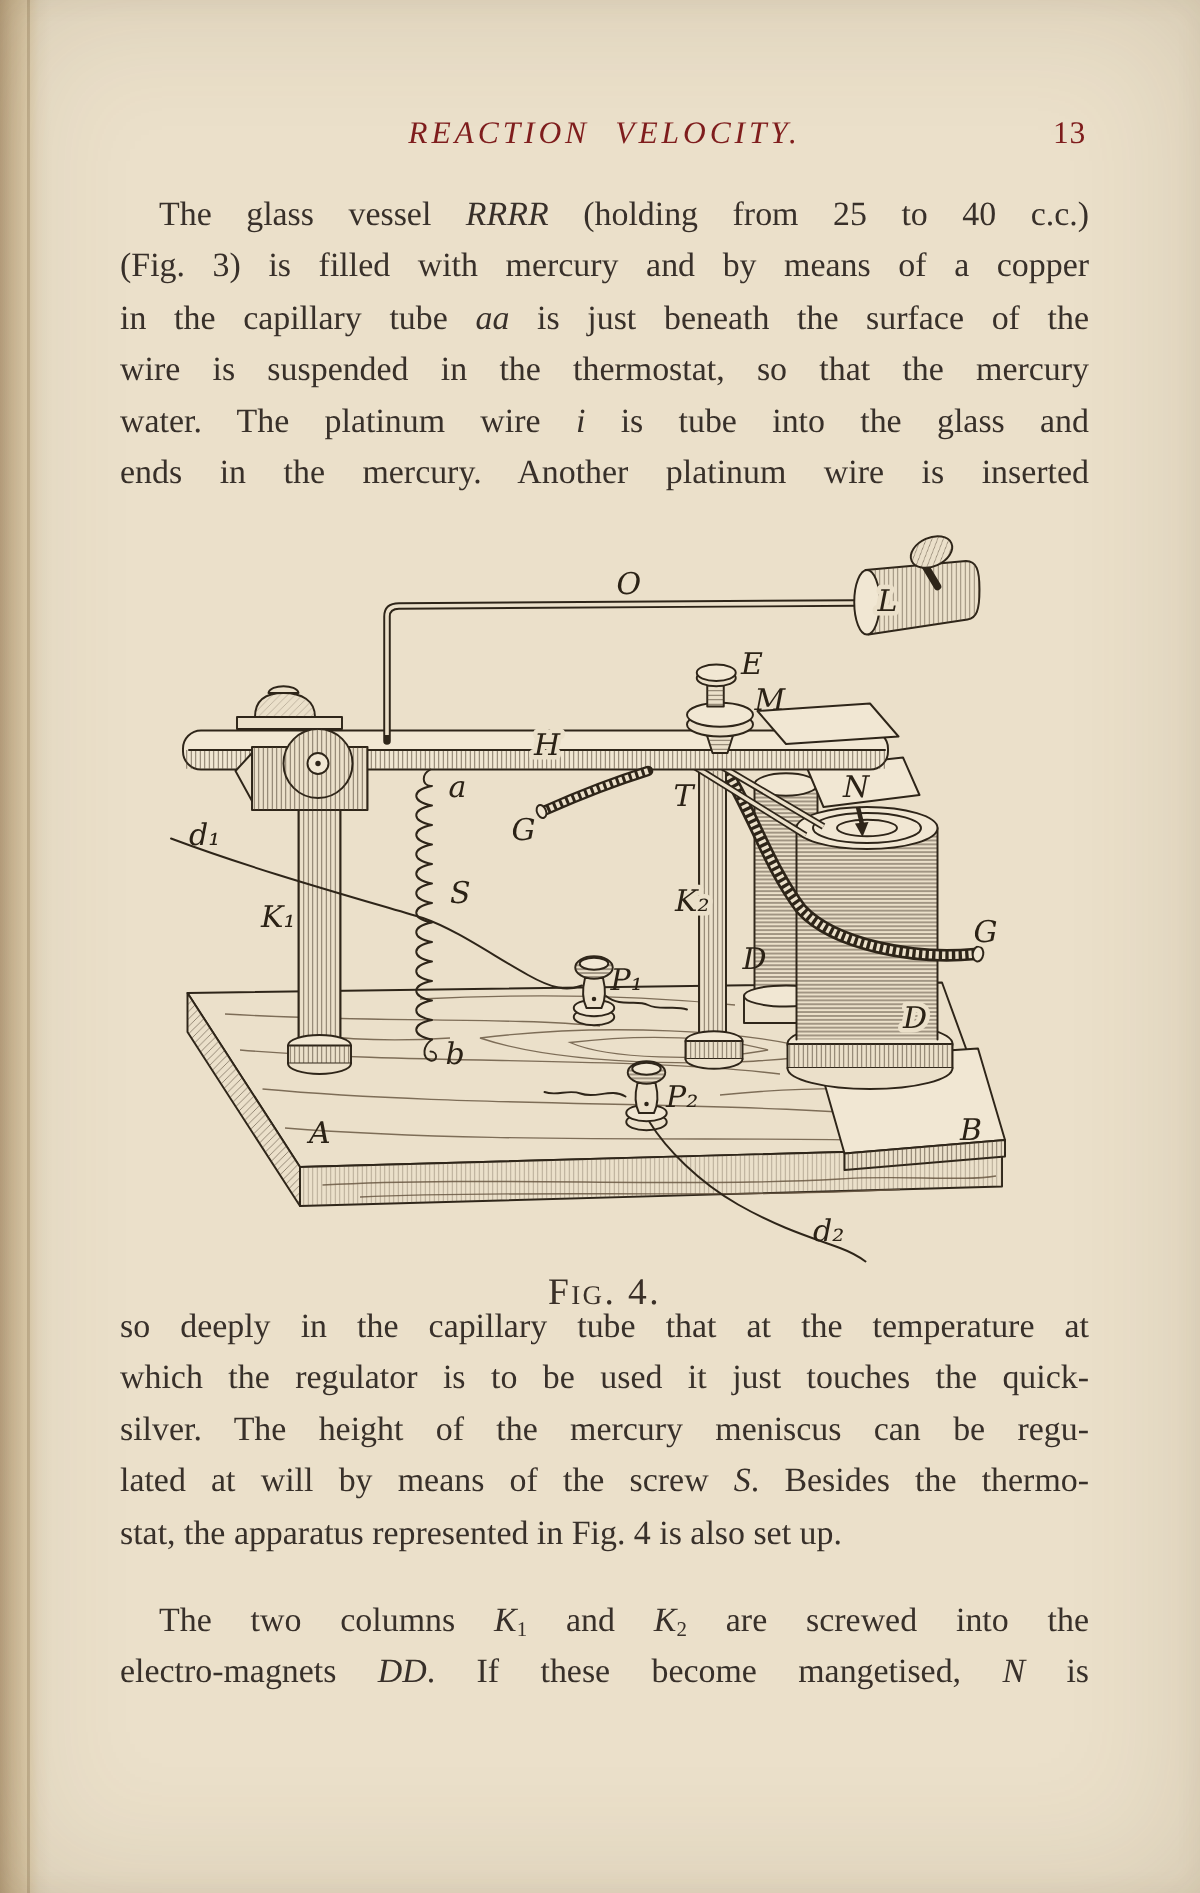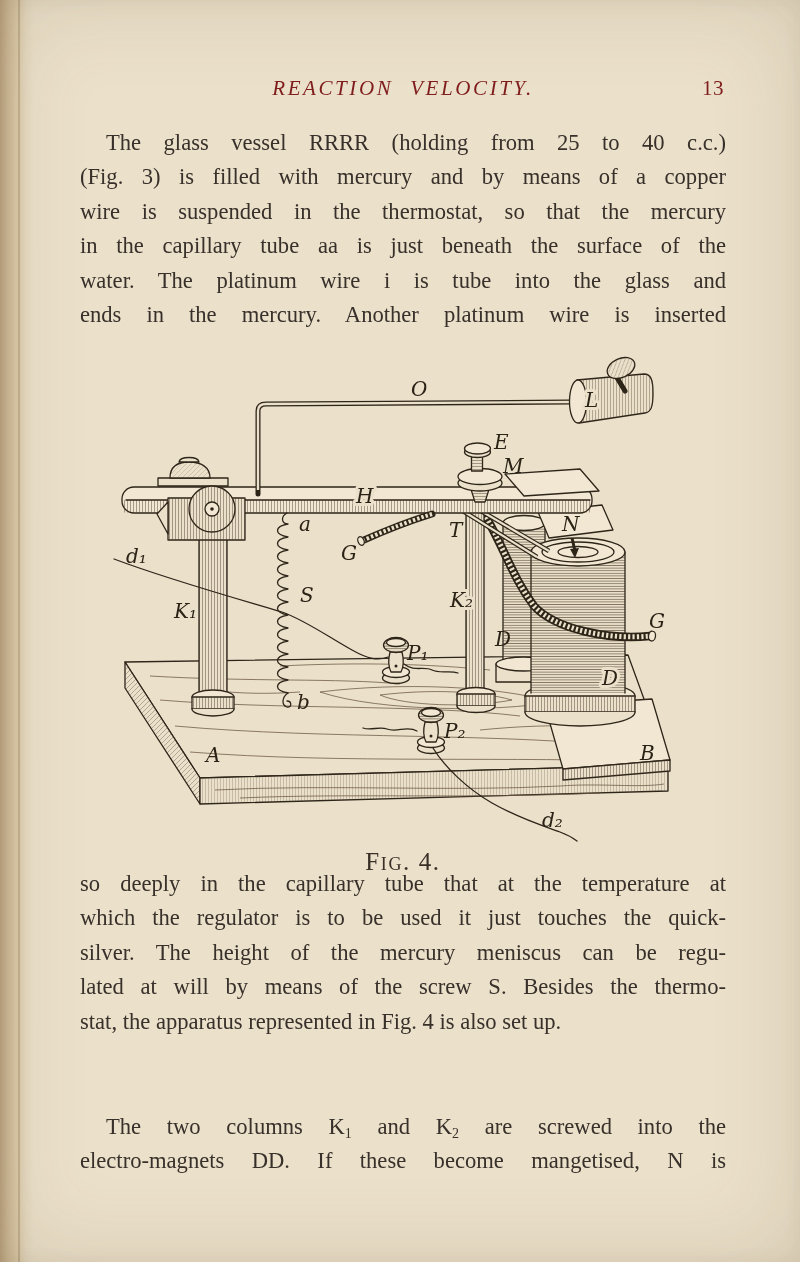--- a/index.html
+++ b/index.html
@@ -13,23 +13,23 @@
      background:rgba(110,86,52,.25);}
   .running-head{position:absolute;left:80px;top:76px;width:646px;height:26px;
      font-style:italic;font-size:21px;letter-spacing:2.6px;word-spacing:9px;
      color:#7f1d1d;text-align:center;}
   .rh-num{position:absolute;right:2px;top:0;font-style:normal;letter-spacing:.5px;word-spacing:0;}
   .para{position:absolute;left:80px;width:646px;font-size:22.6px;line-height:34.4px;
      color:#38302a;}
   .ln{height:34.4px;text-align:justify;text-align-last:justify;overflow:visible;}
   .ln.nj{text-align-last:left;}
   .ind{text-indent:26px;}
-  .it{}
+  .it{font-style:italic;}
   .sb{font-size:.62em;vertical-align:-.28em;letter-spacing:0;}
-  #p1{top:126px;} #p2{top:867px;} #p3{top:1063px;margin-top:47px;}
+  #p1{top:126px;} #p2{top:867px;} #p3{top:1063px;}
   .caption{position:absolute;left:80px;top:848px;width:646px;text-align:center;
      font-size:25px;font-variant:small-caps;letter-spacing:1.6px;color:#3a3028;}
   svg.fig{position:absolute;left:0;top:0;width:800px;height:1262px;}
   .k{stroke:#2e2519;fill:none;stroke-width:1.3;stroke-linecap:round;stroke-linejoin:round;}
   .fb{fill:#ebe0ca;} .fl{fill:#f1e7d3;}
   .grain{stroke:#6a5843;stroke-width:.9;fill:none;opacity:.85;}
   text.lb{font-family:"DejaVu Serif",serif;font-style:italic;font-size:20px;fill:#2b2216;stroke:none;}
   text.halo{paint-order:stroke;stroke:#ebe0ca;stroke-width:6px;stroke-linejoin:round;}
 </style>
 </head>
@@ -39,22 +39,22 @@
   <div id="edge"></div>
 
   <div class="running-head">
     <span>REACTION VELOCITY.</span>
     <span class="rh-num">13</span>
   </div>
 
   <div class="para" id="p1">
     <div class="ln ind"><span>The glass vessel </span><span class="it">RRRR</span><span> (holding from 25 to 40 c.c.)</span></div>
     <div class="ln"><span>(Fig. 3) is filled with mercury and by means of a copper</span></div>
+    <div class="ln"><span>in the capillary tube </span><span class="it">aa</span><span> is just beneath the surface of the</span></div>
     <div class="ln"><span>wire is suspended in the thermostat, so that the mercury</span></div>
-    <div class="ln"><span>in the capillary tube </span><span class="it">aa</span><span> is just beneath the surface of the</span></div>
     <div class="ln"><span>water. The platinum wire </span><span class="it">i</span><span> is tube into the glass and</span></div>
     <div class="ln"><span>ends in the mercury. Another platinum wire is inserted</span></div>
   </div>
 
   <svg class="fig" viewBox="0 0 800 1262">
     <defs>
       <pattern id="pv" width="3" height="8" patternUnits="userSpaceOnUse">
         <path d="M1.5,0V8" stroke="#4a3c2c" stroke-width=".65" opacity=".7"></path>
       </pattern>
       <pattern id="ph" width="8" height="3" patternUnits="userSpaceOnUse">

